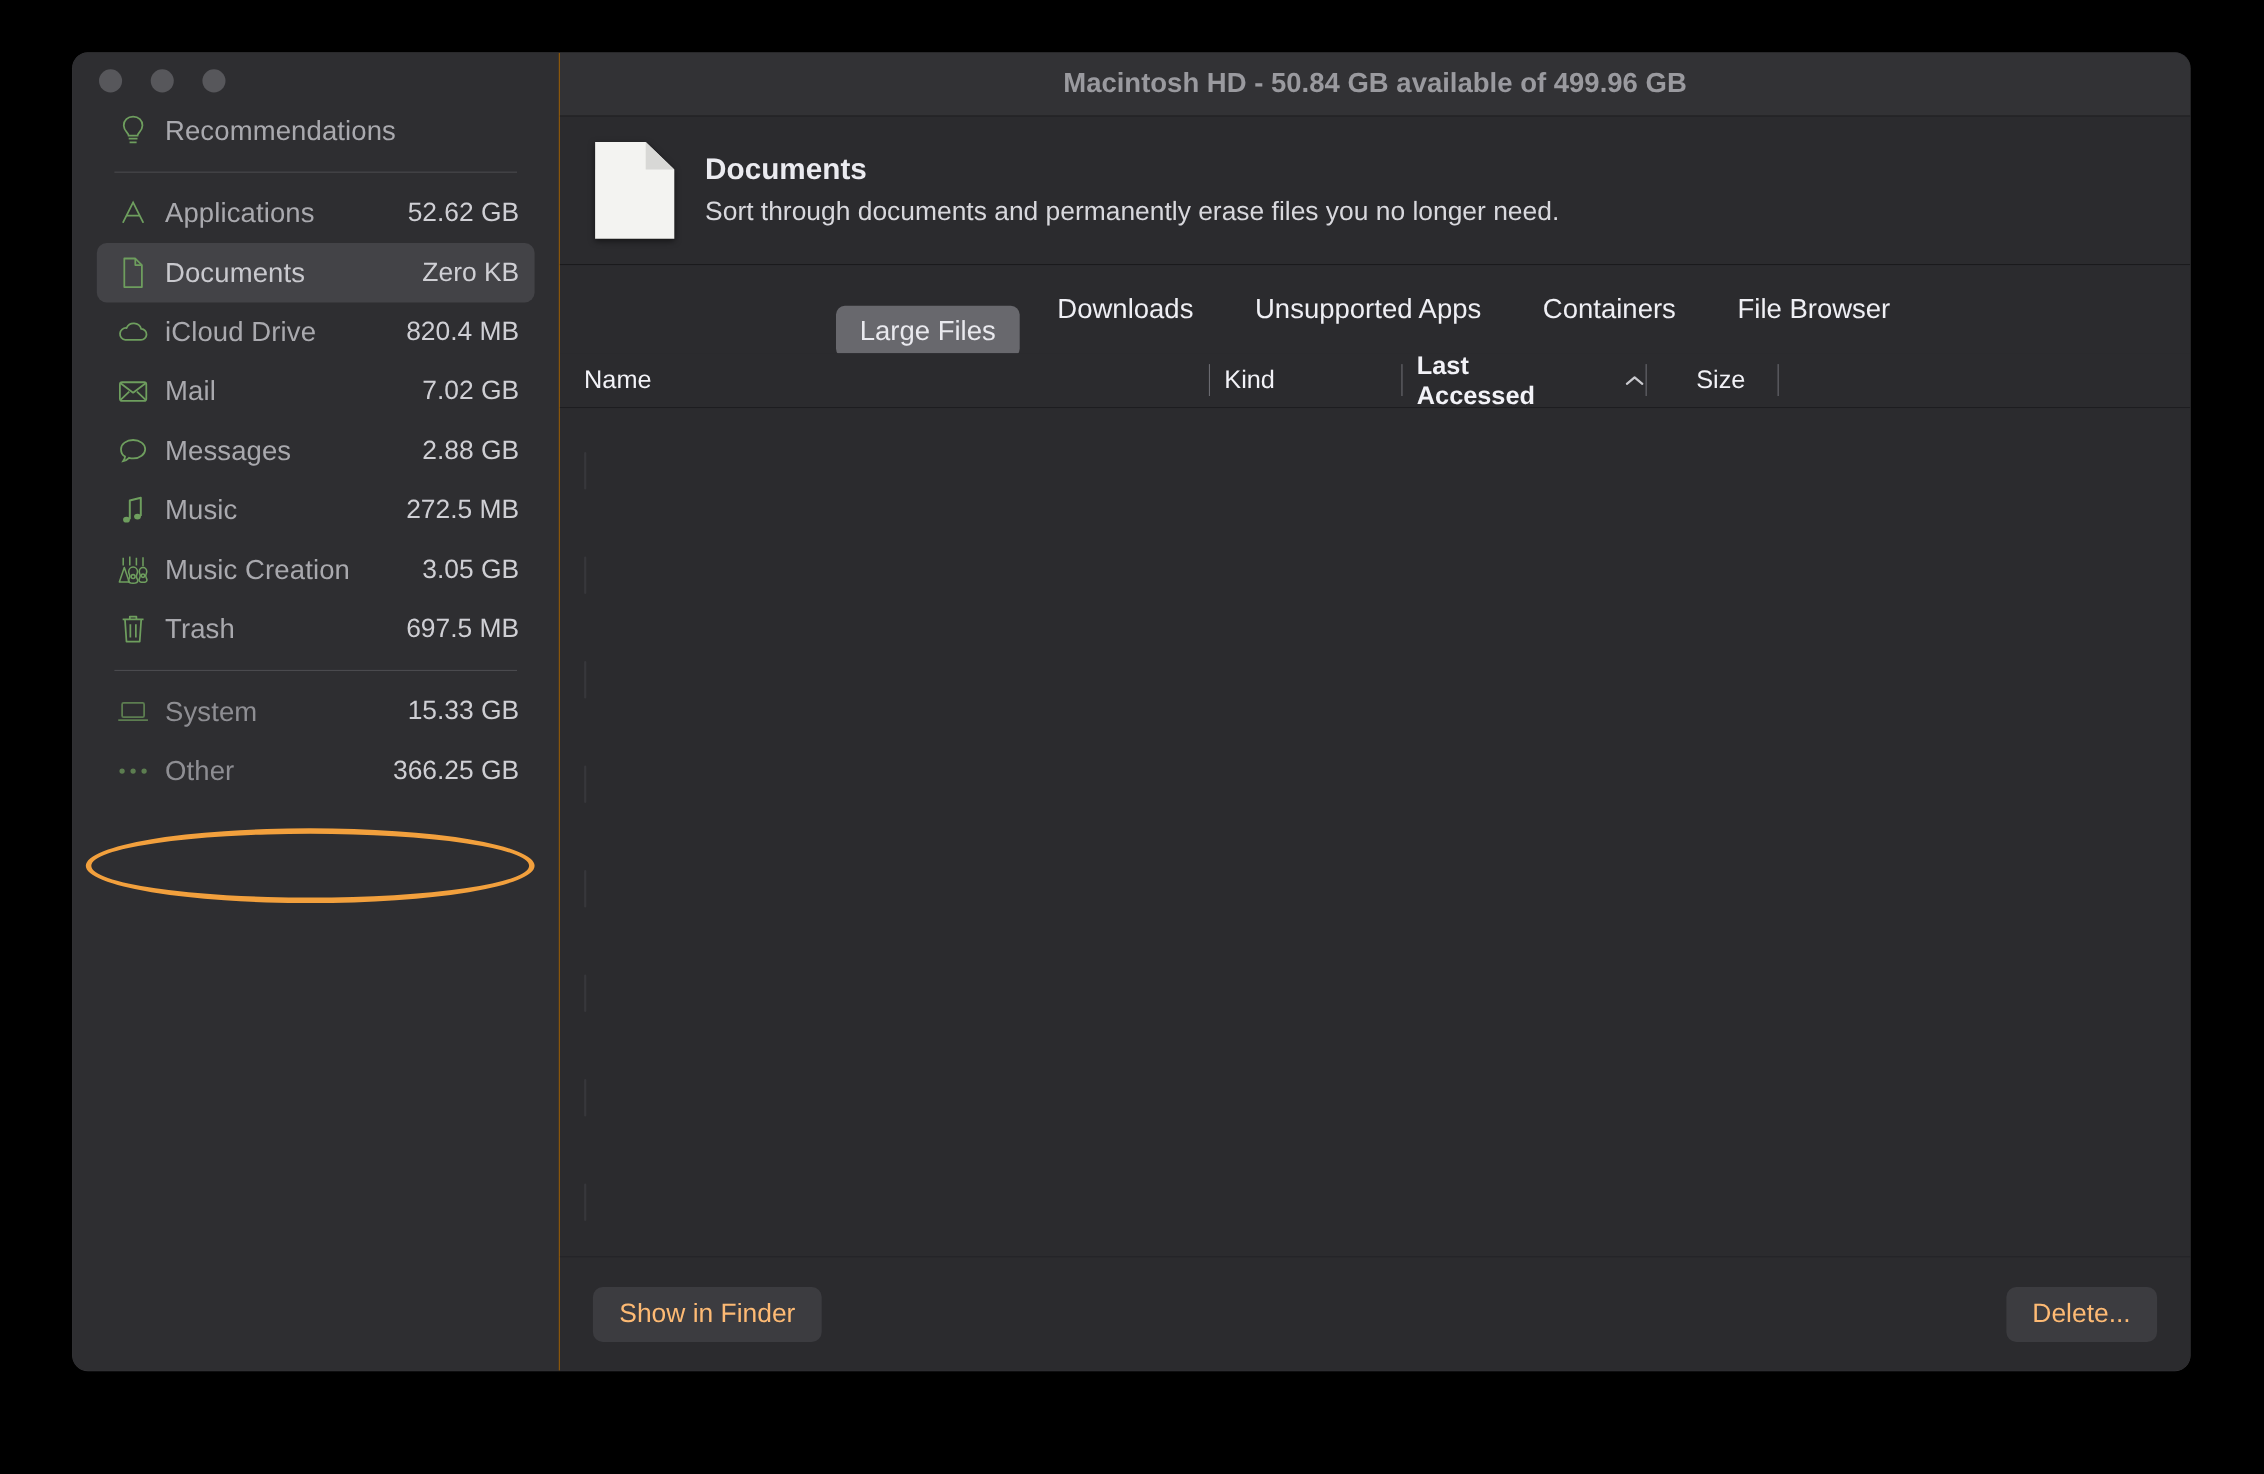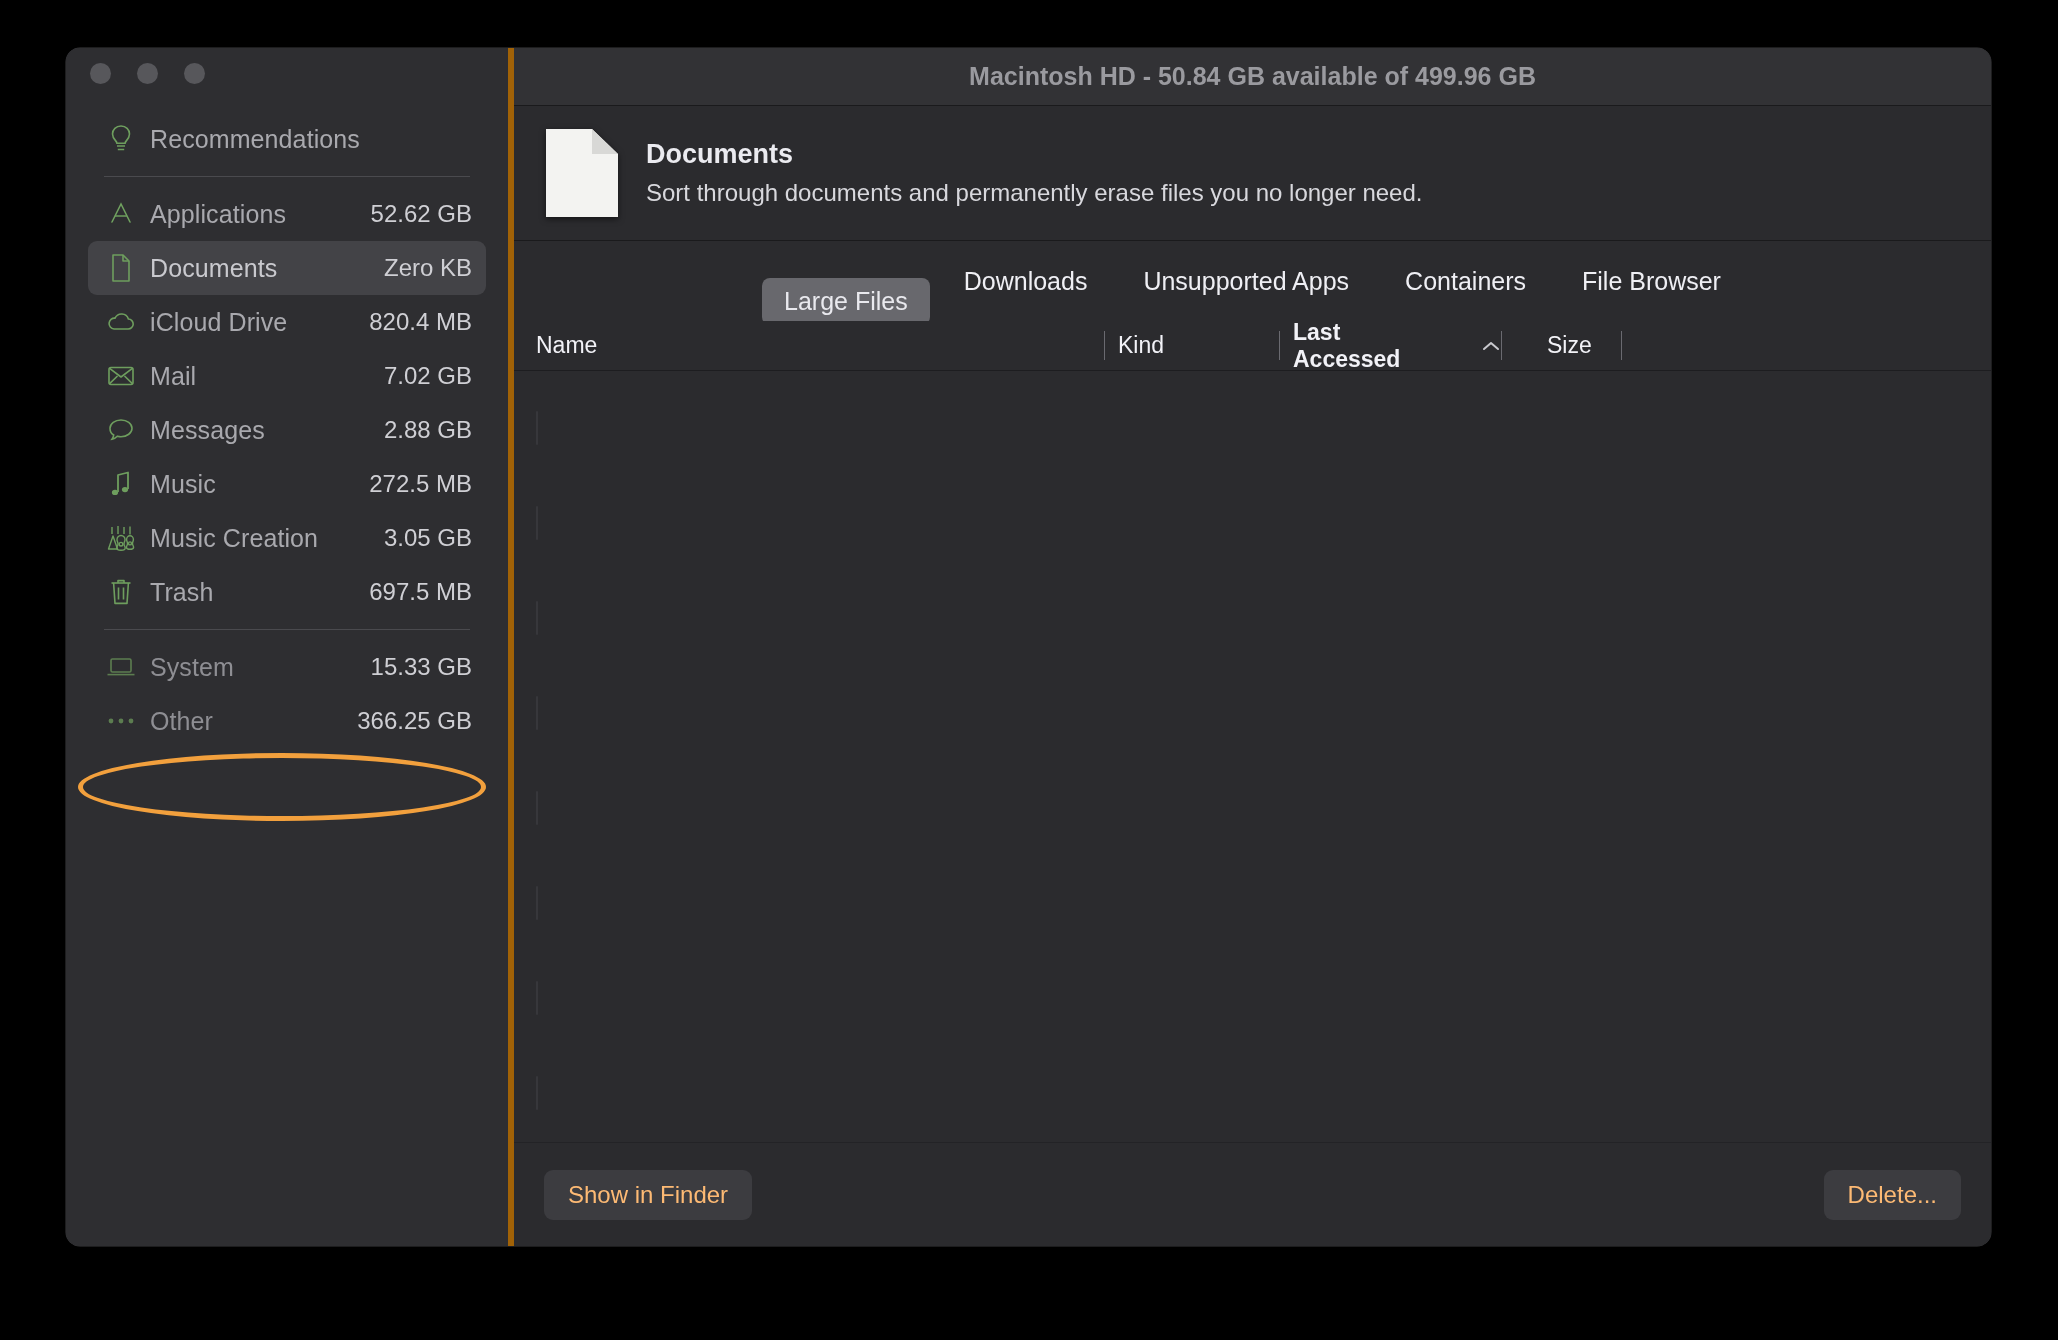--- a/index.html
+++ b/index.html
@@ -29,21 +29,21 @@
     background: #2e2e31;
     position: relative;
     flex: 0 0 442px;
   }
   .traffic {
     position: absolute; left: 24px; top: 15px;
     display: flex; gap: 26px; align-items: center;
   }
   .light { width: 21px; height: 21px; border-radius: 50%; background: #57575b; }
 
-  .sidebar-list { position: absolute; left: 0; top: 64px; width: 100%; }
+  .sidebar-list { position: absolute; left: 0; top: 44px; width: 100%; }
 
   .side-row {
     position: relative;
     height: 54px;
     margin: 0 22px;
     border-radius: 9px;
     display: flex;
     align-items: center;
     padding: 0 14px 0 16px;
   }
@@ -86,21 +86,21 @@
     border-radius: 50%;
     pointer-events: none;
     z-index: 5;
   }
 
   
   .main {
     flex: 1 1 auto;
     position: relative;
     background: #2b2b2e;
-    border-left: 6px solid #a16207;
+    border-left: 1px solid #a16207;
     display: flex;
     flex-direction: column;
     min-width: 0;
   }
 
   .titlebar {
     height: 58px;
     flex: 0 0 58px;
     border-bottom: 1px solid #1a1a1c;
     display: flex; align-items: center; justify-content: center;

